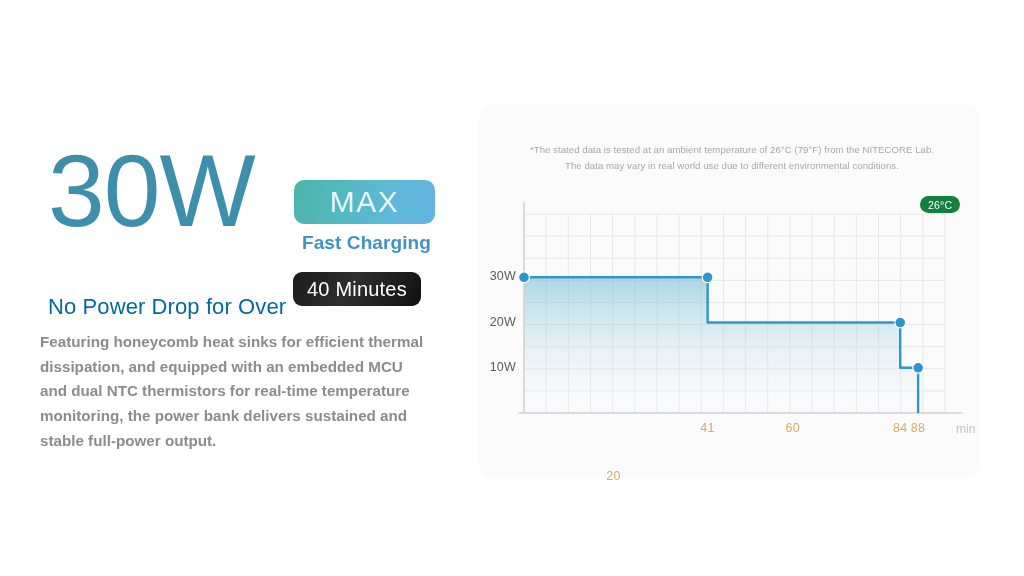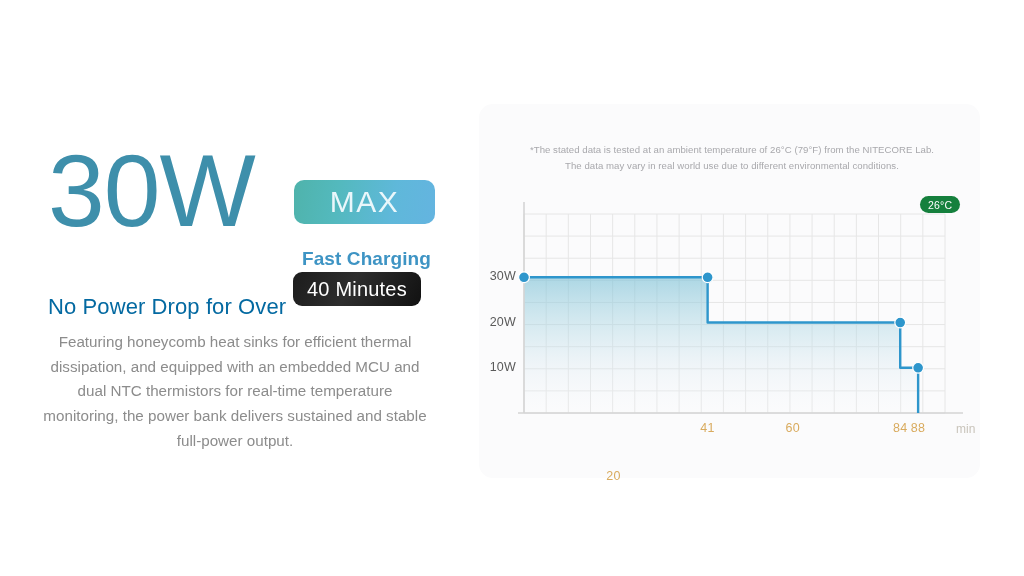--- a/index.html
+++ b/index.html
@@ -68,21 +68,21 @@
     box-sizing: border-box;
   }
   .max-badge-text {
     color: #eaf7fb;
     font-size: 30px;
     font-weight: 300;
     letter-spacing: 1.5px;
     line-height: 1;
   }
   .fast-charging {
-    margin-top: 24px;
+    margin-top: 8px;
     text-align: center;
     color: #3e94c4;
     font-size: 19px;
     font-weight: 700;
     letter-spacing: 0.1px;
   }
 
   .subline {
     position: absolute;
     left: 48px;
@@ -119,25 +119,24 @@
     white-space: nowrap;
     letter-spacing: 0.2px;
     text-align: right;
   }
 
   .body-copy {
     position: absolute;
     left: 40px;
     top: 180px;
     width: 390px;
-    text-align: center;
     font-size: 15.2px;
     line-height: 1.62;
     color: #8c8c8c;
-    font-weight: 400;
+    font-weight: 700;
   }
 
   
   .chart-card {
     position: absolute;
     left: 479px;
     top: 104px;
     width: 501px;
     height: 374px;
     background: #fbfbfc;

